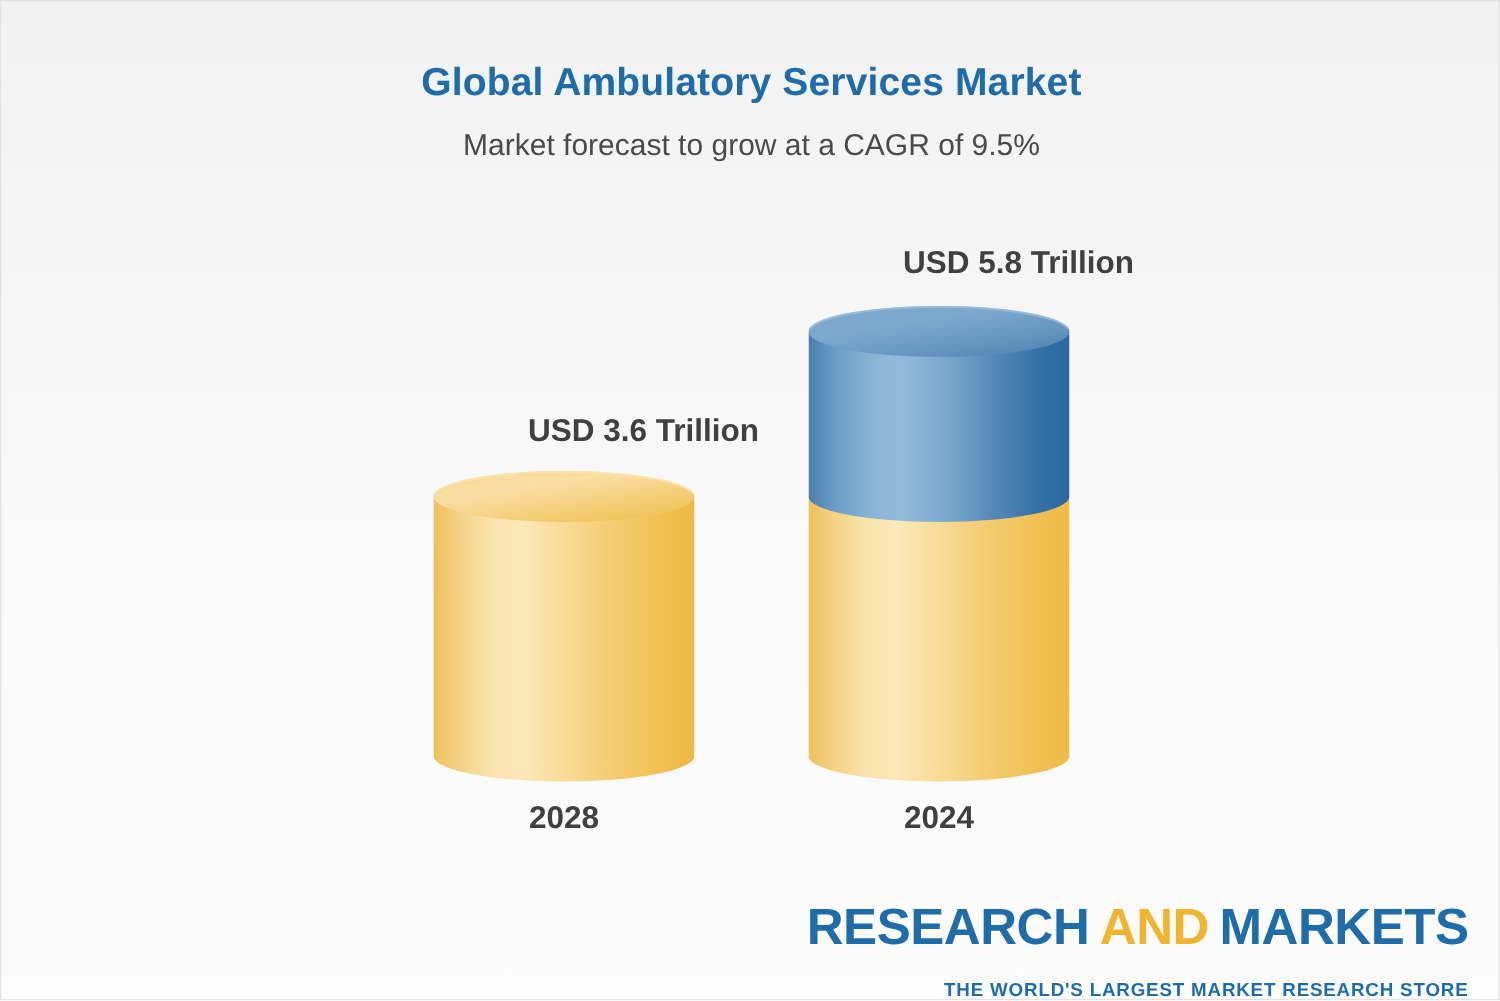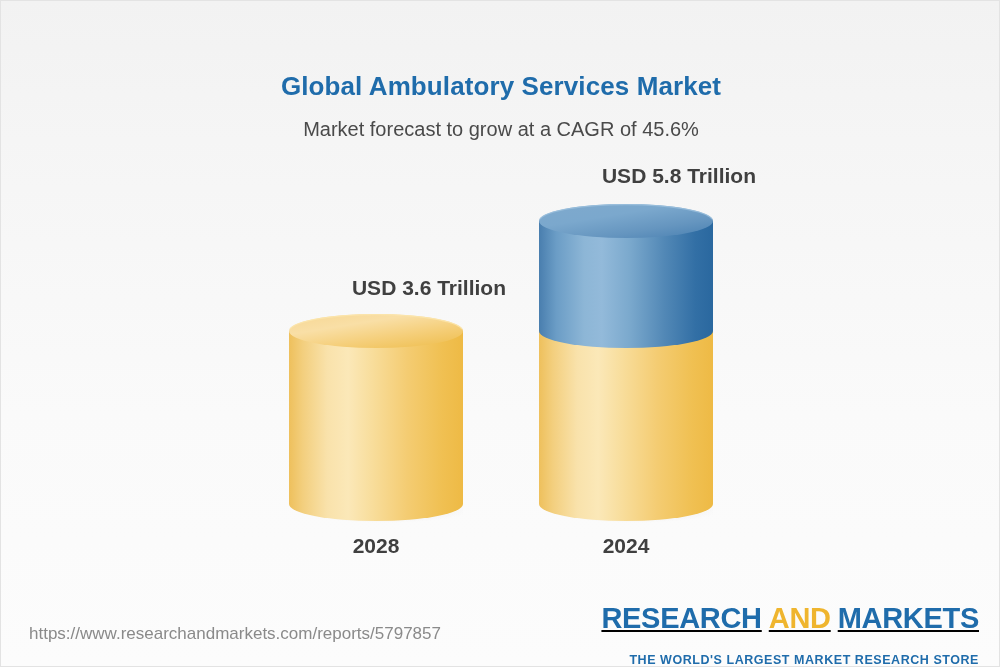--- a/index.html
+++ b/index.html
@@ -22,21 +22,20 @@
     overflow: hidden;
   }
 
   
   .header {
     position: absolute;
     left: 0;
     top: 36px;
     width: 1000px;
     text-align: center;
-    margin-top: 32px;
   }
   .chart-title {
     font-size: 26px;
     font-weight: bold;
     color: #1f6cab;
     letter-spacing: 0.1px;
     line-height: 34px;
   }
   .chart-subtitle {
     margin-top: 12px;
@@ -107,26 +106,25 @@
     white-space: nowrap;
   }
 
   .logo {
     position: absolute;
     right: 20px;
     top: 601px;
     text-align: right;
   }
   .logo-main {
-    font-size: 29px;
+    font-size: 34px;
     font-weight: bold;
     letter-spacing: -0.3px;
     line-height: 32px;
     white-space: nowrap;
-    text-decoration: underline;
   }
   .logo-word-blue { color: #1f6cab; }
   .logo-word-gold { color: #efb52e; }
   .logo-main .sp { display: inline-block; width: 7px; }
   .logo-tagline {
     margin-top: 18px;
     font-size: 12.5px;
     font-weight: bold;
     color: #1f6cab;
     letter-spacing: 0.55px;
@@ -134,21 +132,21 @@
     white-space: nowrap;
   }
 </style>
 </head>
 <body>
 
 <div id="infographic">
 
   <div class="header">
     <div class="chart-title">Global Ambulatory Services Market</div>
-    <div class="chart-subtitle">Market forecast to grow at a CAGR of 45.6%</div>
+    <div class="chart-subtitle">Market forecast to grow at a CAGR of 9.5%</div>
   </div>
 
   <div class="plot">
 
     <div class="bar-group left">
 
       <div class="value-label">USD 3.6 Trillion</div>
 
       <div class="cyl cyl-left">
         <svg width="174" height="212" viewBox="0 0 174 212" aria-hidden="true">
@@ -238,20 +236,19 @@
           <ellipse cx="87" cy="17" rx="87" ry="17" fill="url(#bTop)"></ellipse>
 
           <path d="M 1,15 A 87,17 0 0 1 173,15" fill="none" stroke="#9cc0dd" stroke-width="1.3" opacity="0.8"></path>
         </svg>
       </div>
 
       <div class="year-label">2024</div>
     </div>
   </div>
 
-  <div class="footer-url">https://www.researchandmarkets.com/reports/5797857</div>
 
   <div class="logo">
     <div class="logo-main"><span class="logo-word-blue">RESEARCH</span><span class="sp"></span><span class="logo-word-gold">AND</span><span class="sp"></span><span class="logo-word-blue">MARKETS</span></div>
     <div class="logo-tagline">THE WORLD'S LARGEST MARKET RESEARCH STORE</div>
   </div>
 
 </div>
 
 </body></html>

